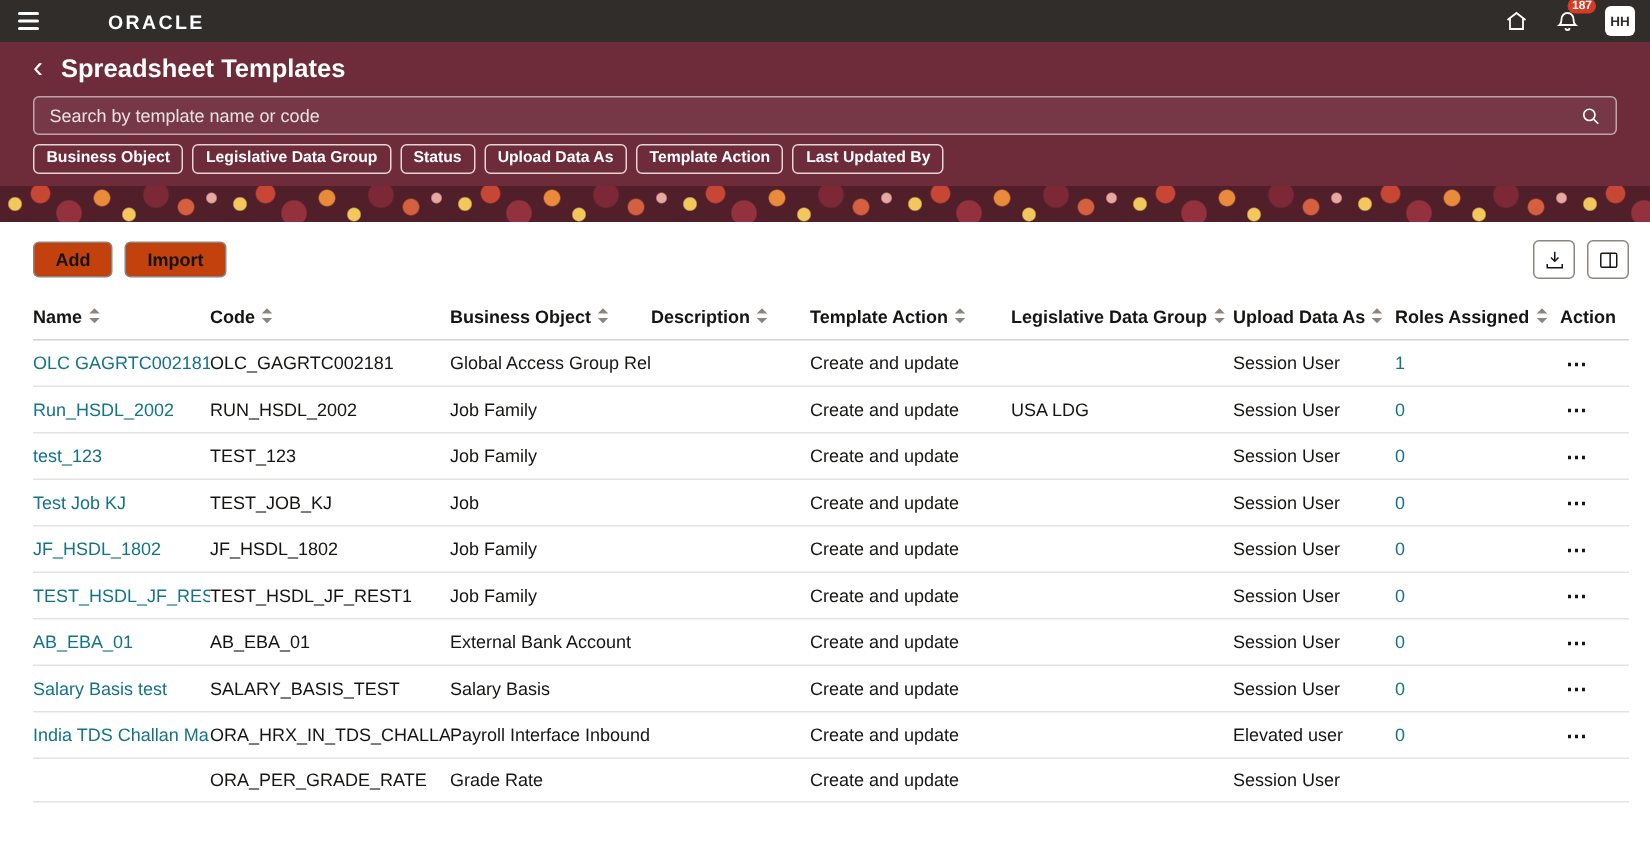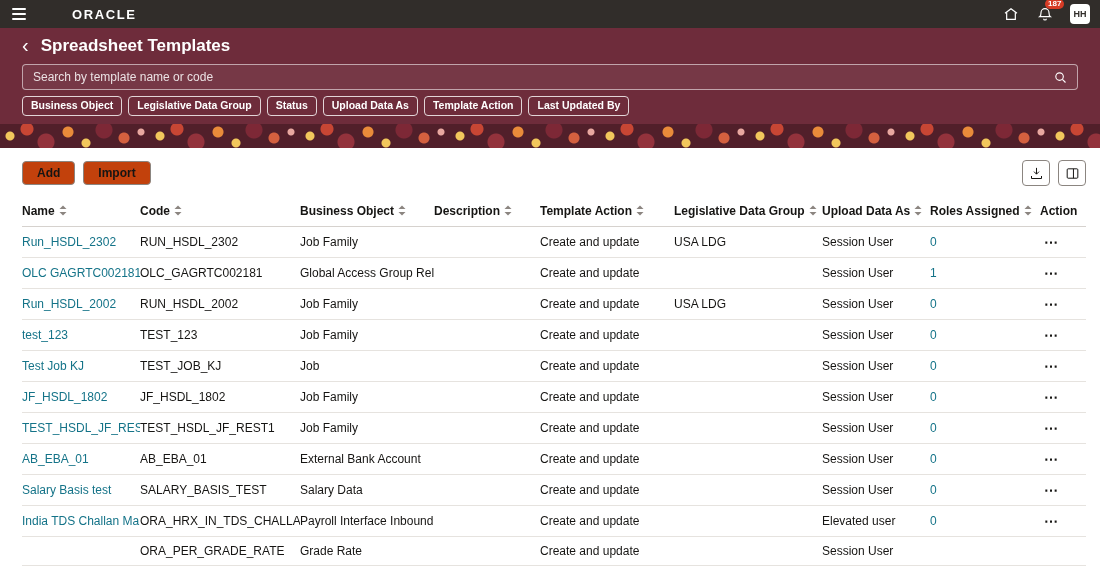--- a/index.html
+++ b/index.html
@@ -221,31 +221,20 @@
               </svg></th>
             <th><span>Roles Assigned</span><svg class="sort" width="8" height="11" viewBox="0 0 8 11">
                 <path d="M4 0.5 L7.5 4 H0.5 Z" fill="#8b8580"></path>
                 <path d="M4 10.5 L0.5 7 H7.5 Z" fill="#8b8580"></path>
               </svg></th>
             <th><span>Action</span></th>
           </tr>
         </thead>
       <tbody id="tbody">
           <tr>
-            <td><a class="link">Run_HSDL_2302</a></td>
-            <td>RUN_HSDL_2302</td>
-            <td>Job Family</td>
-            <td></td>
-            <td>Create and update</td>
-            <td>USA LDG</td>
-            <td>Session User</td>
-            <td><a class="link">0</a></td>
-            <td><span class="ellipsis-btn">⋯</span></td>
-          </tr>
-          <tr>
             <td><a class="link">OLC GAGRTC002181</a></td>
             <td>OLC_GAGRTC002181</td>
             <td>Global Access Group Rel...</td>
             <td></td>
             <td>Create and update</td>
             <td></td>
             <td>Session User</td>
             <td><a class="link">1</a></td>
             <td><span class="ellipsis-btn">⋯</span></td>
           </tr>
@@ -311,21 +300,21 @@
             <td></td>
             <td>Create and update</td>
             <td></td>
             <td>Session User</td>
             <td><a class="link">0</a></td>
             <td><span class="ellipsis-btn">⋯</span></td>
           </tr>
           <tr>
             <td><a class="link">Salary Basis test</a></td>
             <td>SALARY_BASIS_TEST</td>
-            <td>Salary Data</td>
+            <td>Salary Basis</td>
             <td></td>
             <td>Create and update</td>
             <td></td>
             <td>Session User</td>
             <td><a class="link">0</a></td>
             <td><span class="ellipsis-btn">⋯</span></td>
           </tr>
           <tr>
             <td><a class="link">India TDS Challan Mappir</a></td>
             <td>ORA_HRX_IN_TDS_CHALLAN_...</td>

